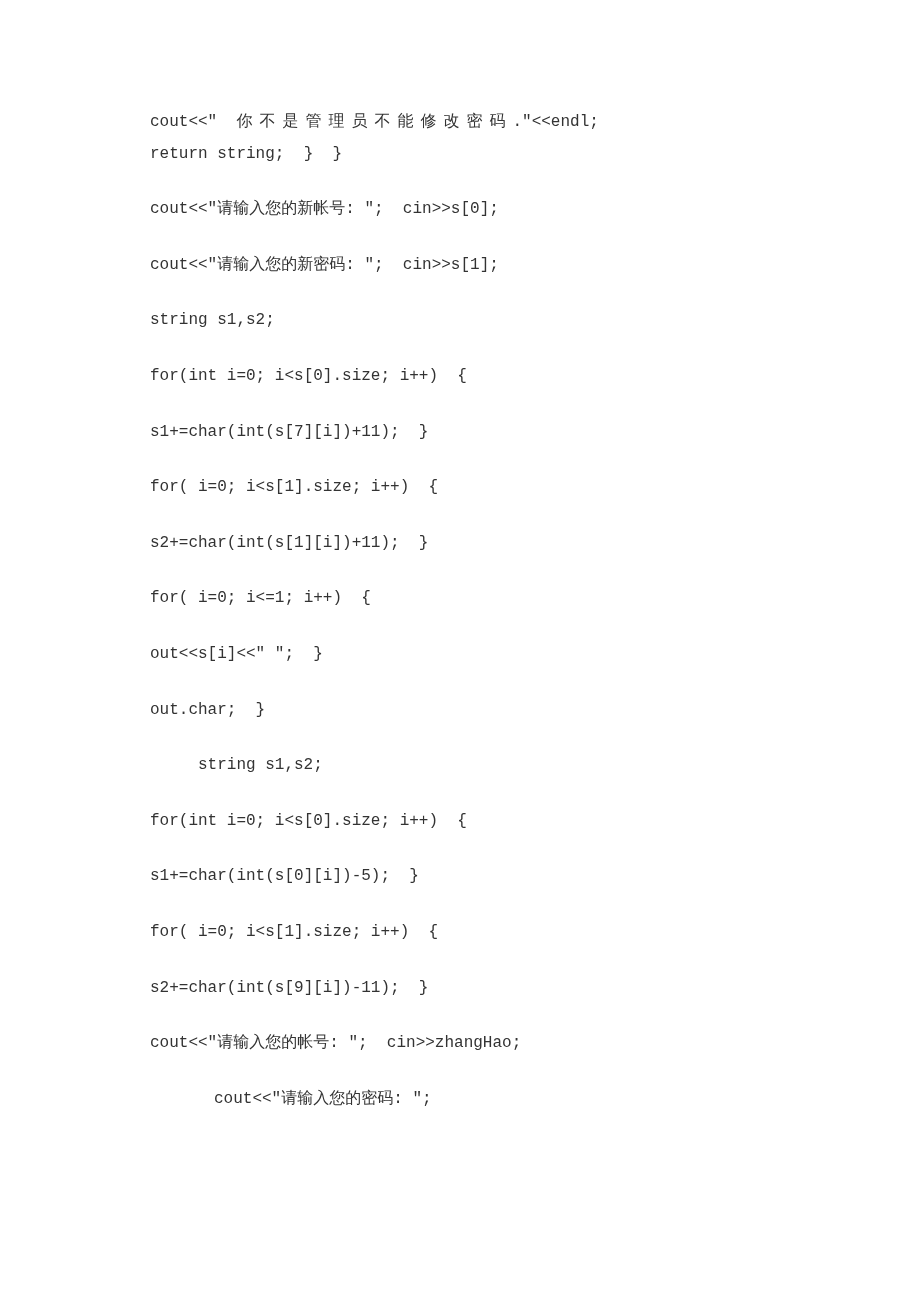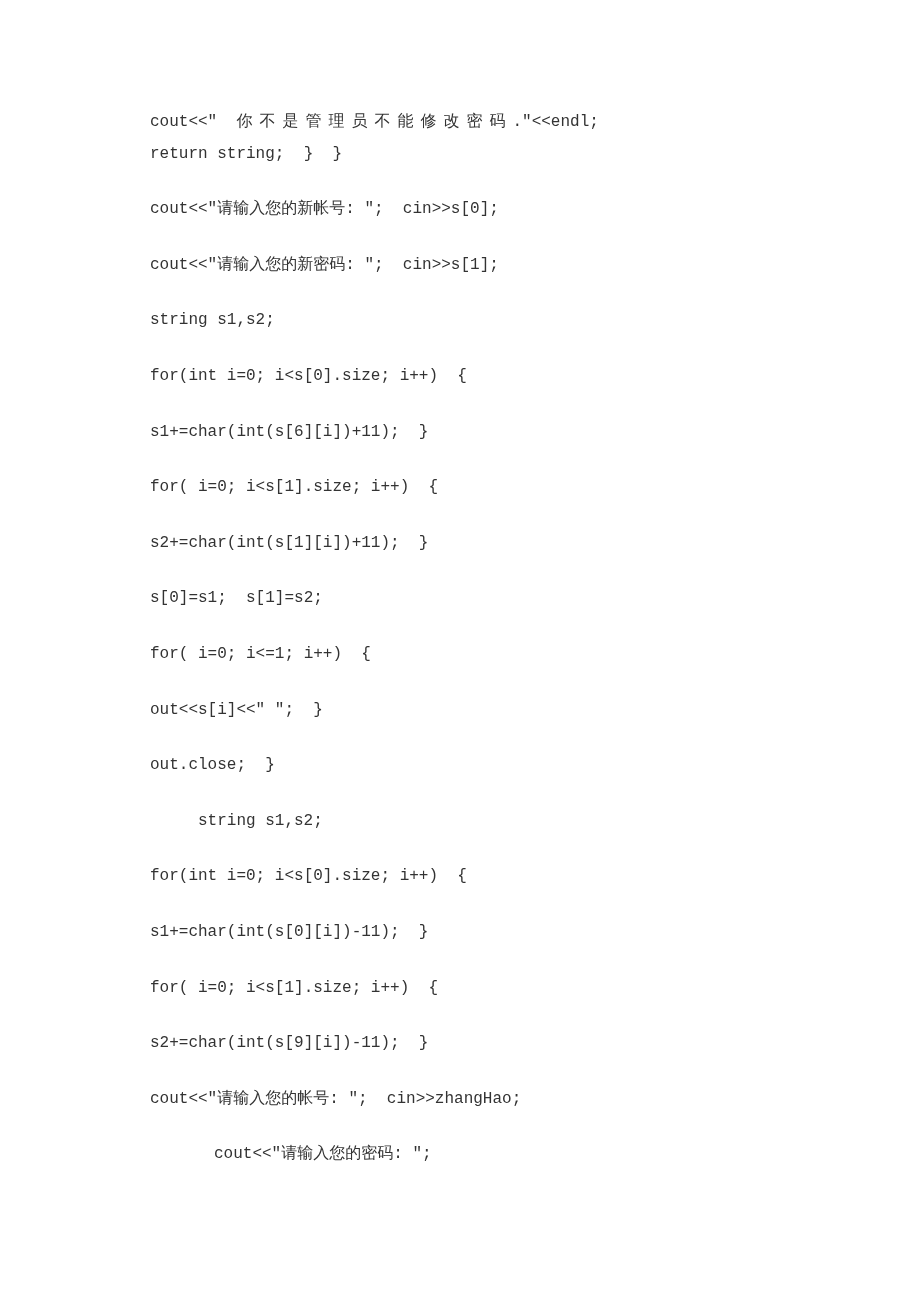--- a/index.html
+++ b/index.html
@@ -37,27 +37,26 @@
 </head>
 <body>
 
 <div class="page" id="page-root">
     <div class="line wrapped"><span>cout&lt;&lt;"  </span><span class="spaced-chars">你不是管理员不能修改密码</span><span>."&lt;&lt;endl;</span></div>
     <div class="line"><span>return string;  }  }</span></div>
     <div class="line"><span>cout&lt;&lt;"请输入您的新帐号: ";  cin&gt;&gt;s[0];</span></div>
     <div class="line"><span>cout&lt;&lt;"请输入您的新密码: ";  cin&gt;&gt;s[1];</span></div>
     <div class="line"><span>string s1,s2;</span></div>
     <div class="line"><span>for(int i=0; i&lt;s[0].size; i++)  {</span></div>
-    <div class="line"><span>s1+=char(int(s[6][i])+11);  }</span></div>
+    <div class="line"><span>s1+=char(int(s[7][i])+11);  }</span></div>
     <div class="line"><span>for( i=0; i&lt;s[1].size; i++)  {</span></div>
     <div class="line"><span>s2+=char(int(s[1][i])+11);  }</span></div>
-    <div class="line"><span>s[0]=s1;  s[1]=s2;</span></div>
     <div class="line"><span>for( i=0; i&lt;=1; i++)  {</span></div>
     <div class="line"><span>out&lt;&lt;s[i]&lt;&lt;" ";  }</span></div>
-    <div class="line"><span>out.close;  }</span></div>
+    <div class="line"><span>out.char;  }</span></div>
     <div class="line indent1"><span>string s1,s2;</span></div>
     <div class="line"><span>for(int i=0; i&lt;s[0].size; i++)  {</span></div>
-    <div class="line"><span>s1+=char(int(s[0][i])-11);  }</span></div>
+    <div class="line"><span>s1+=char(int(s[0][i])-5);  }</span></div>
     <div class="line"><span>for( i=0; i&lt;s[1].size; i++)  {</span></div>
     <div class="line"><span>s2+=char(int(s[9][i])-11);  }</span></div>
     <div class="line"><span>cout&lt;&lt;"请输入您的帐号: ";  cin&gt;&gt;zhangHao;</span></div>
     <div class="line indent2"><span>cout&lt;&lt;"请输入您的密码: ";</span></div>
   </div>
 
 </body></html>

